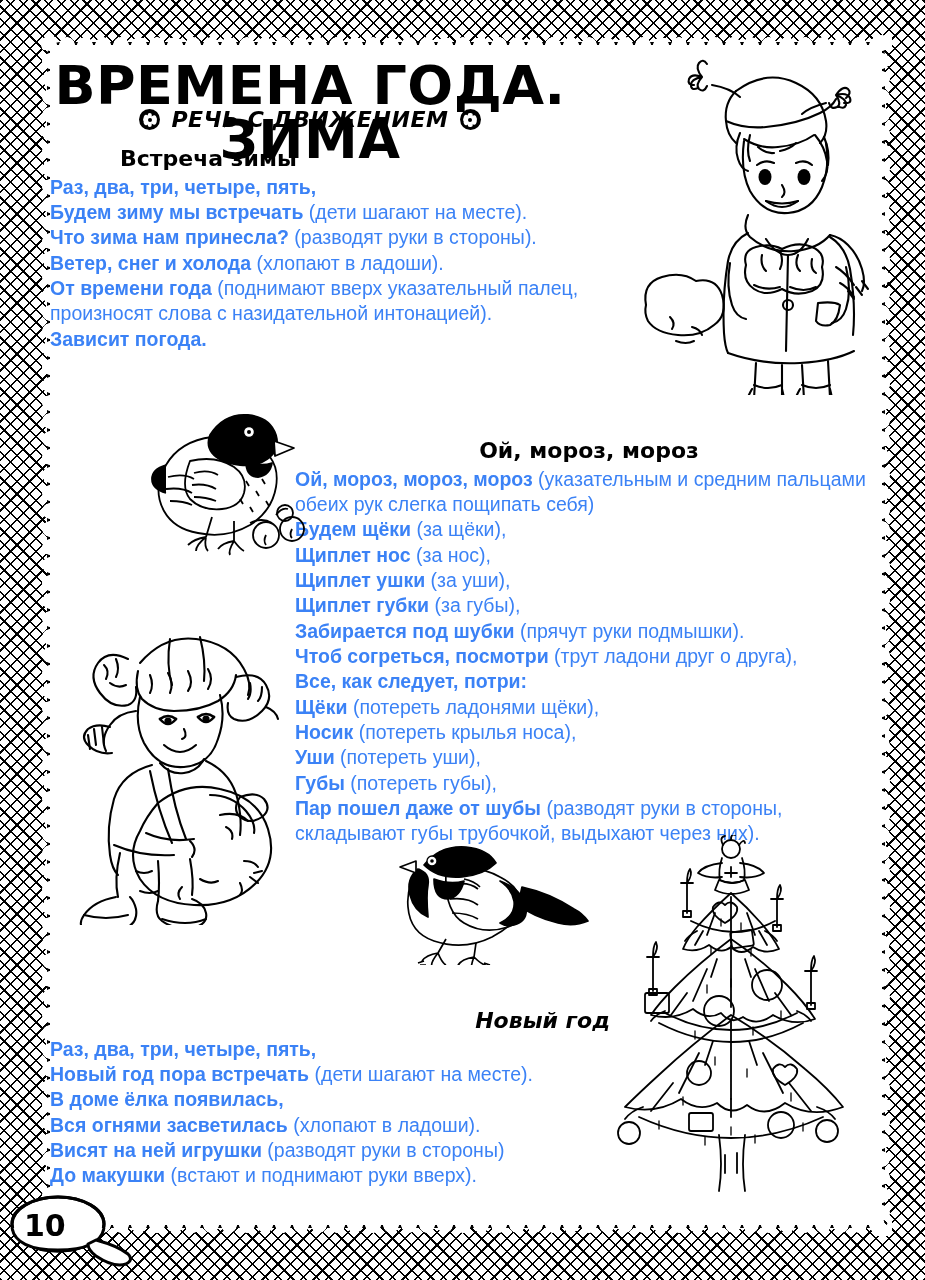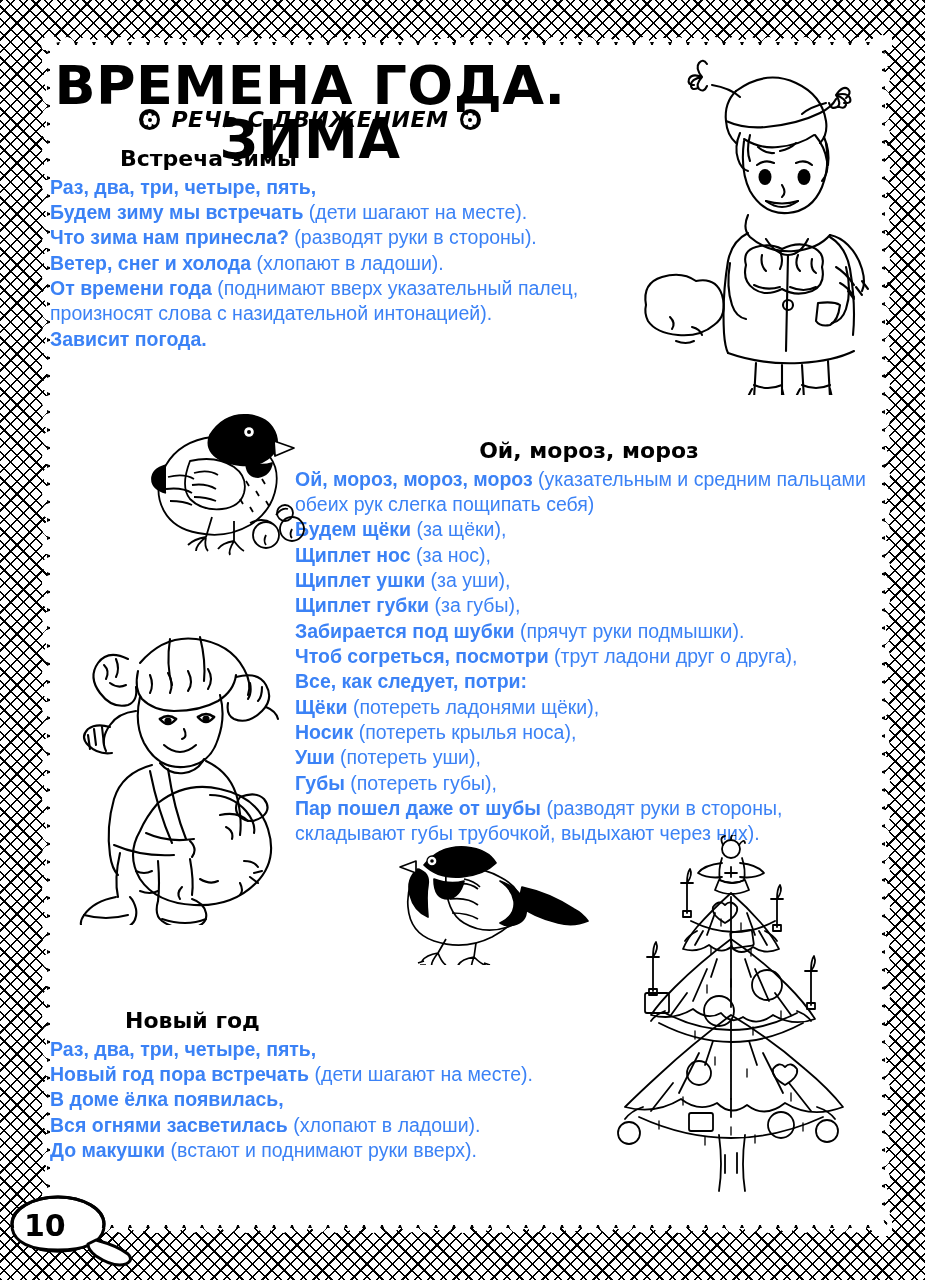--- a/index.html
+++ b/index.html
@@ -112,21 +112,21 @@
   .poem-line b{font-weight:bold;}
   .poem-line span.act{font-weight:normal;}
 
   #poem1{position:absolute;left:0;top:100px;width:578px;}
   #poem1 .poem-head{text-align:left;padding-left:70px;}
 
   #poem2{position:absolute;left:245px;top:392px;width:588px;}
   #poem2 .poem-head{text-align:center;}
 
   #poem3{position:absolute;left:0;top:962px;width:560px;}
-  #poem3 .poem-head{text-align:left;padding-left:75px;}
+  #poem3 .poem-head{text-align:right;padding-left:75px;font-style:italic;}
 
   
   .art{position:absolute;}
   #art-girl{left:590px;top:10px;width:250px;height:340px;}
   #art-bullfinch{left:100px;top:350px;width:190px;height:165px;}
   #art-boy{left:-10px;top:570px;width:290px;height:310px;}
   #art-sparrow{left:340px;top:790px;width:205px;height:130px;}
   #art-tree{left:545px;top:790px;width:270px;height:360px;}
   .art svg{width:100%;height:100%;display:block;}
 
@@ -200,20 +200,21 @@
       </div>
   </div>
 
   <div id="poem3">
     <div class="poem-head">Новый год</div>
     <div>
         <div class="poem-line"><b>Раз, два, три, четыре, пять,</b></div>
         <div class="poem-line"><b>Новый год пора встречать</b><span class="act"> (дети шагают на месте).</span></div>
         <div class="poem-line"><b>В доме ёлка появилась,</b></div>
         <div class="poem-line"><b>Вся огнями засветилась</b><span class="act"> (хлопают в ладоши).</span></div>
+        <div class="poem-line"><b>Висят на ней игрушки</b><span class="act"> (разводят  руки в стороны)</span></div>
         <div class="poem-line"><b>До макушки</b><span class="act"> (встают и поднимают руки вверх).</span></div>
       </div>
   </div>
 
   <div class="art" id="art-girl">
     <svg viewBox="0 0 250 340" fill="none" stroke="#000" stroke-width="2.1" stroke-linecap="round" stroke-linejoin="round">
 
       <path d="M62 22 q-7-9-3-14 q4-5 8 1 M62 22 q-10-4-13 2 q-2 6 5 6 M62 22 q-11 2-11 8 q0 6 7 3 M62 22 q-7 8-3 12 q5 4 8-3"></path>
       <path d="M72 30 q18 3 28 12"></path>
       <path d="M196 40 q7-10 12-6 q4 4-2 9 M196 40 q11-3 14 3 q2 6-6 5 M196 40 q11 4 10 10 q-2 5-8 1 M196 40 q6 9 1 12 q-6 3-8-4"></path>

